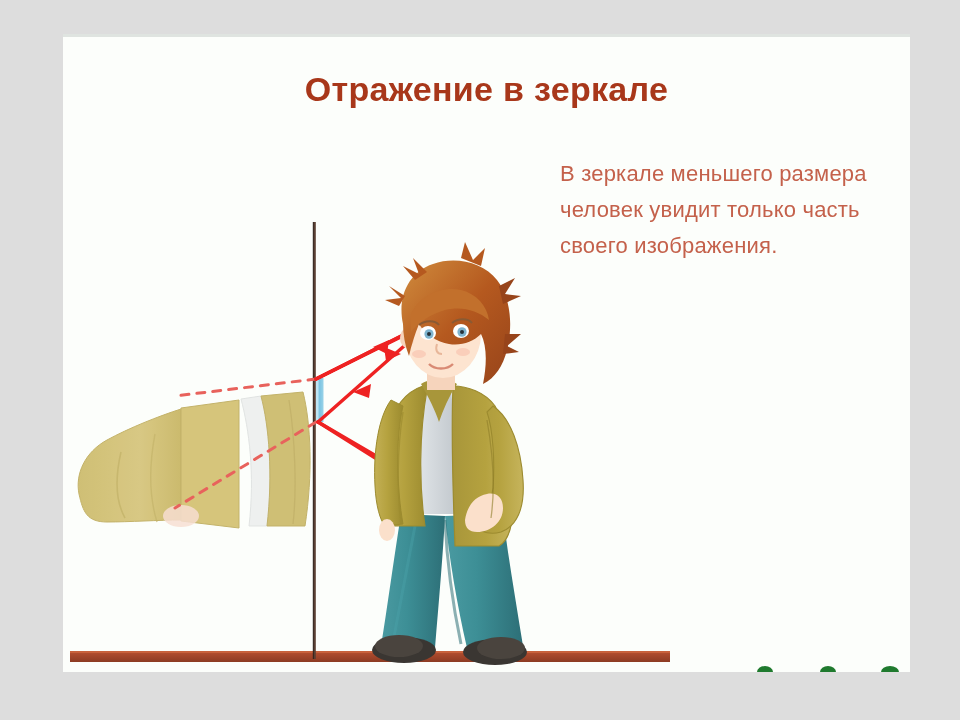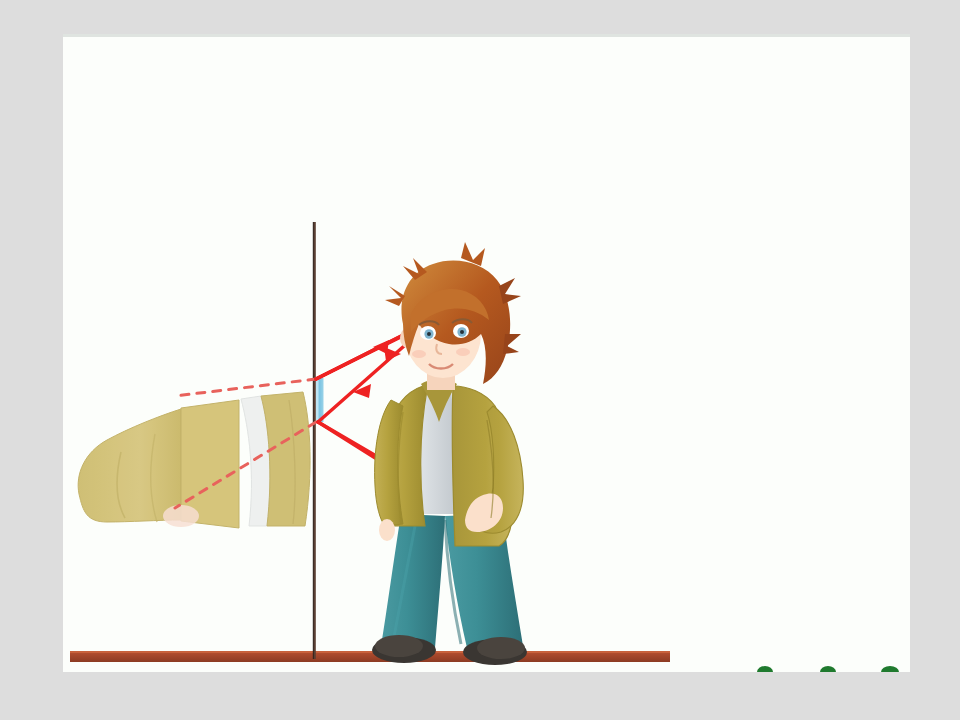--- a/index.html
+++ b/index.html
@@ -81,21 +81,23 @@
 </style>
 </head>
 <body style="background: rgb(221, 221, 221);">
 
 <div id="page" style="background: rgb(221, 221, 221);">
 
   <div id="slide" style="background: rgb(252, 254, 251);">
 
     <div id="slide-top-edge"></div>
 
-
+    <div id="title" style="color: rgb(168, 55, 26);">Отражение в зеркале</div>
+
+    <div id="caption" style="color: rgb(196, 97, 75);">В зеркале меньшего размера человек увидит только часть своего изображения.</div>
 
     <div id="scene">
       <svg width="847" height="638" viewBox="0 0 847 638" xmlns="http://www.w3.org/2000/svg">
 
         <defs>
           <linearGradient id="gJacket" x1="0" y1="0" x2="1" y2="0">
             <stop offset="0%" stop-color="#c3b055"></stop>
             <stop offset="45%" stop-color="#b5a23f"></stop>
             <stop offset="100%" stop-color="#9c8b2f"></stop>
           </linearGradient>

